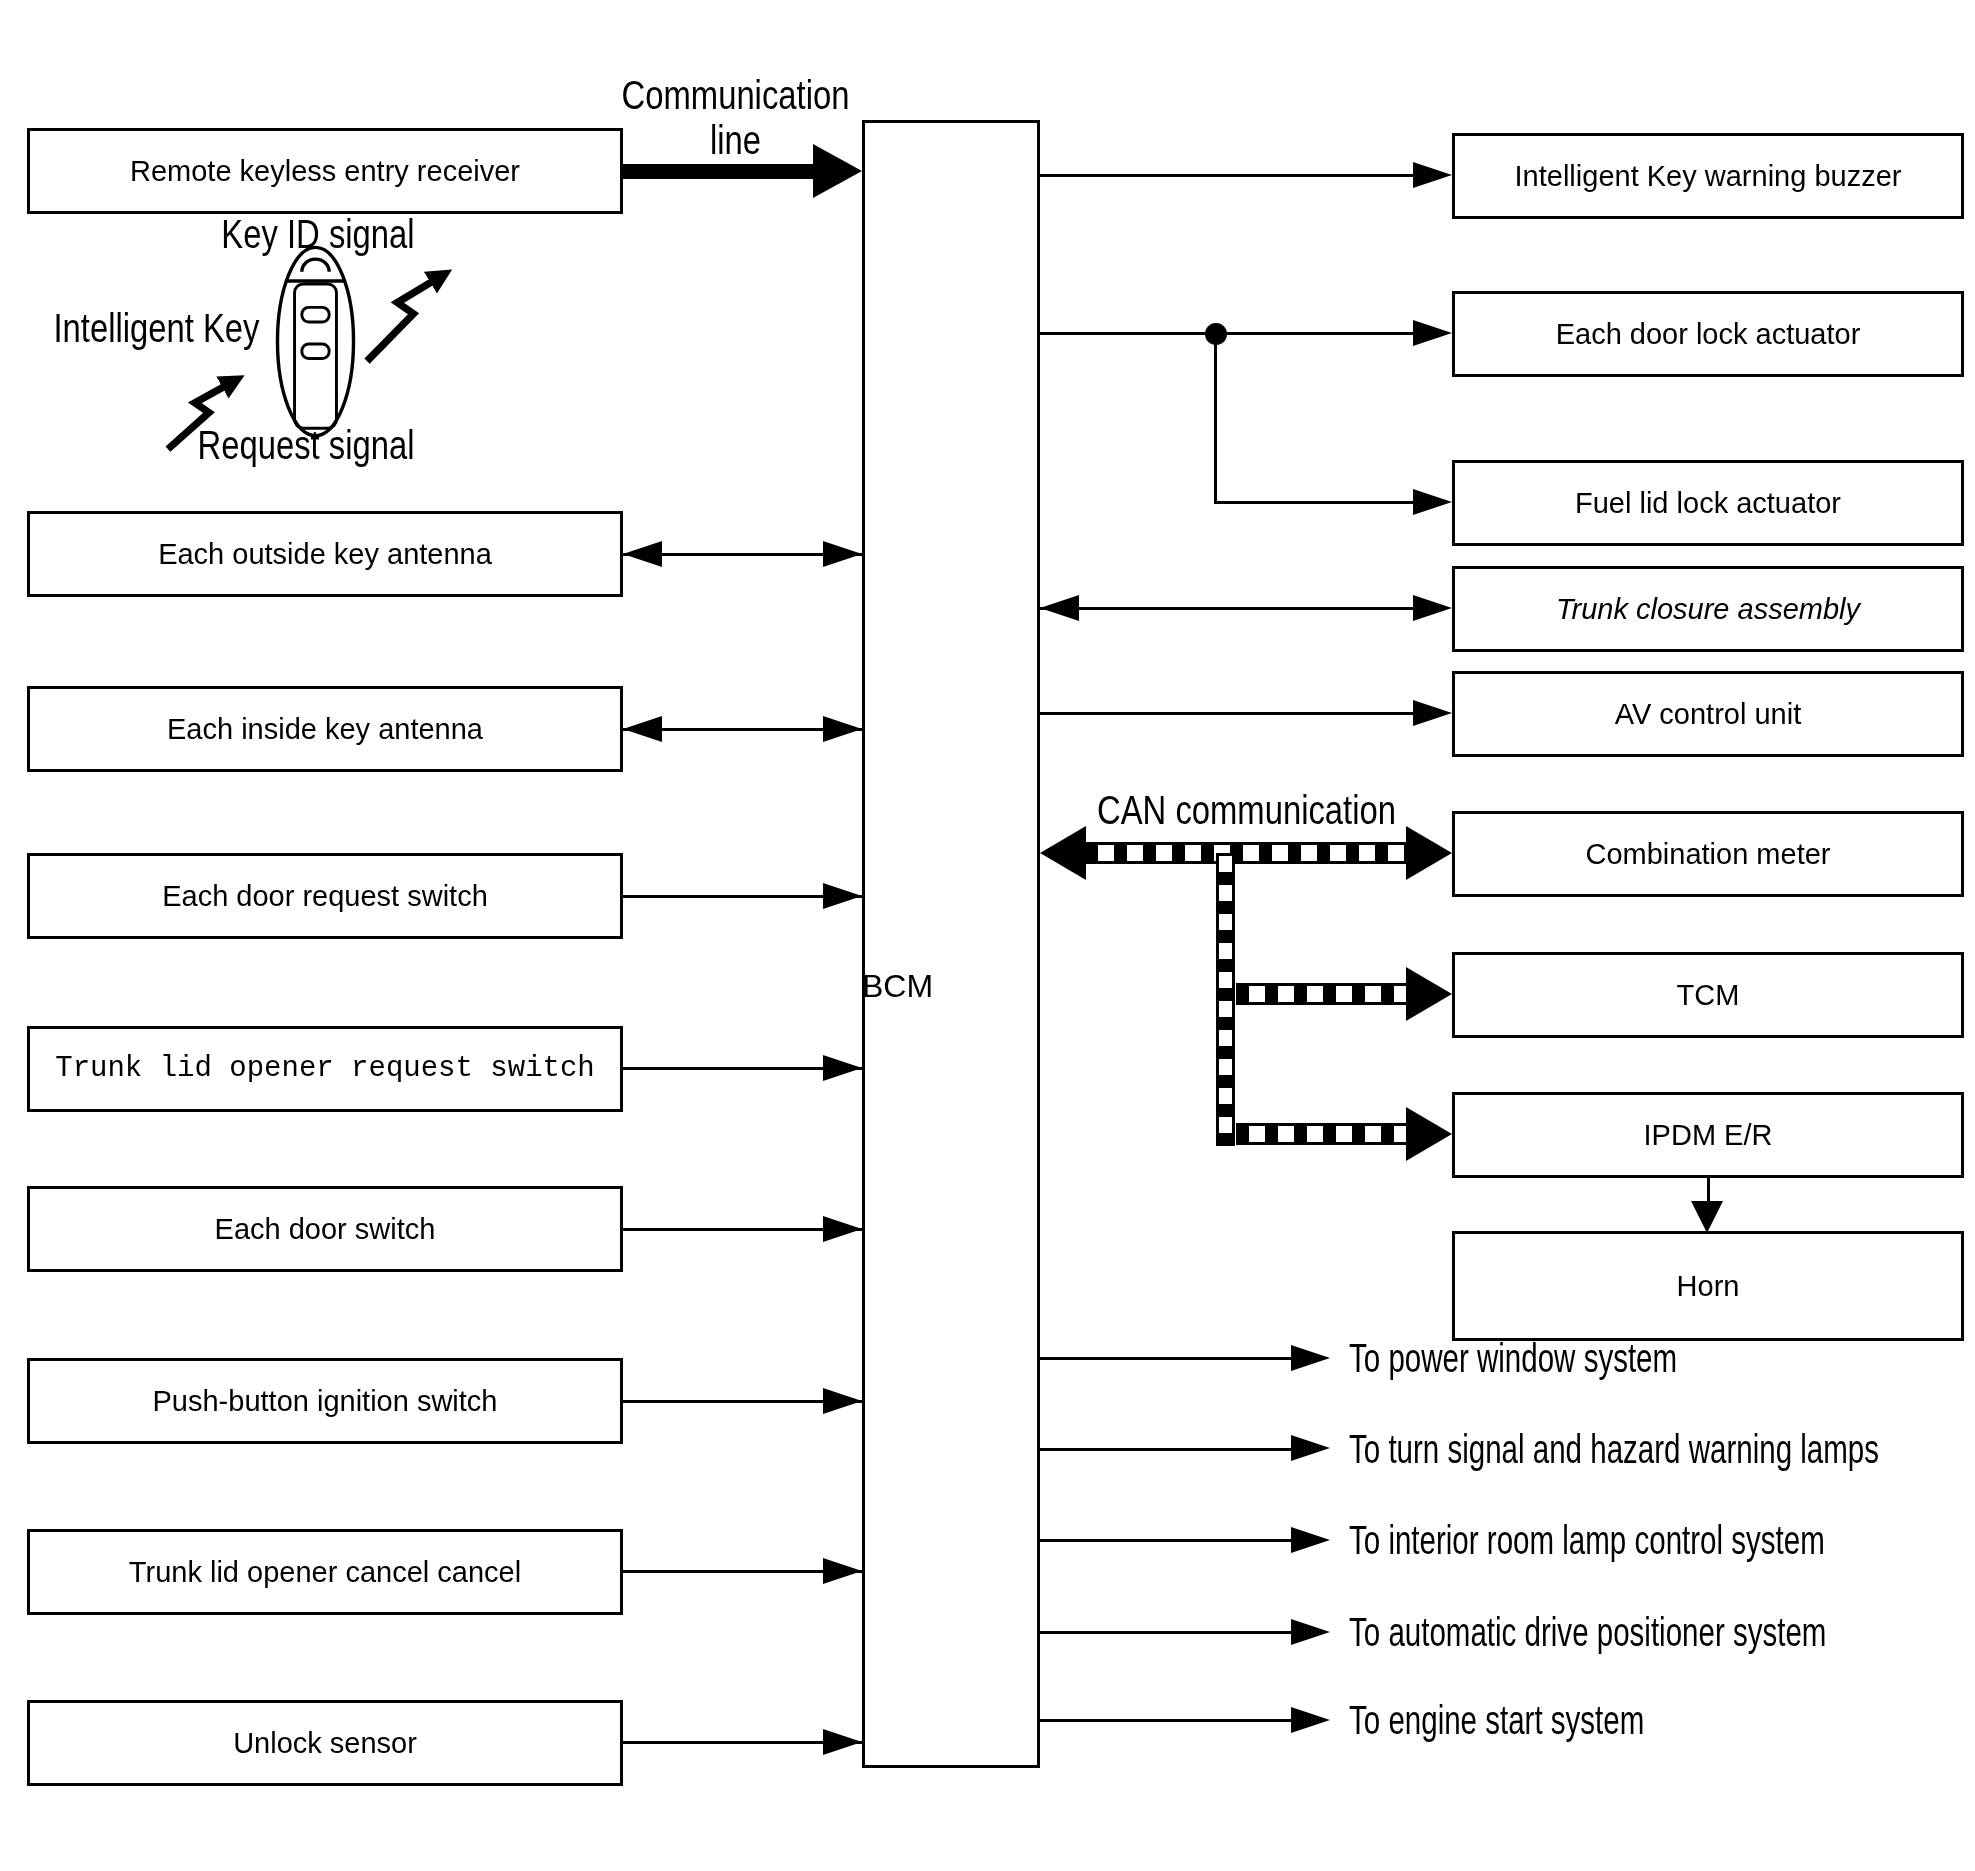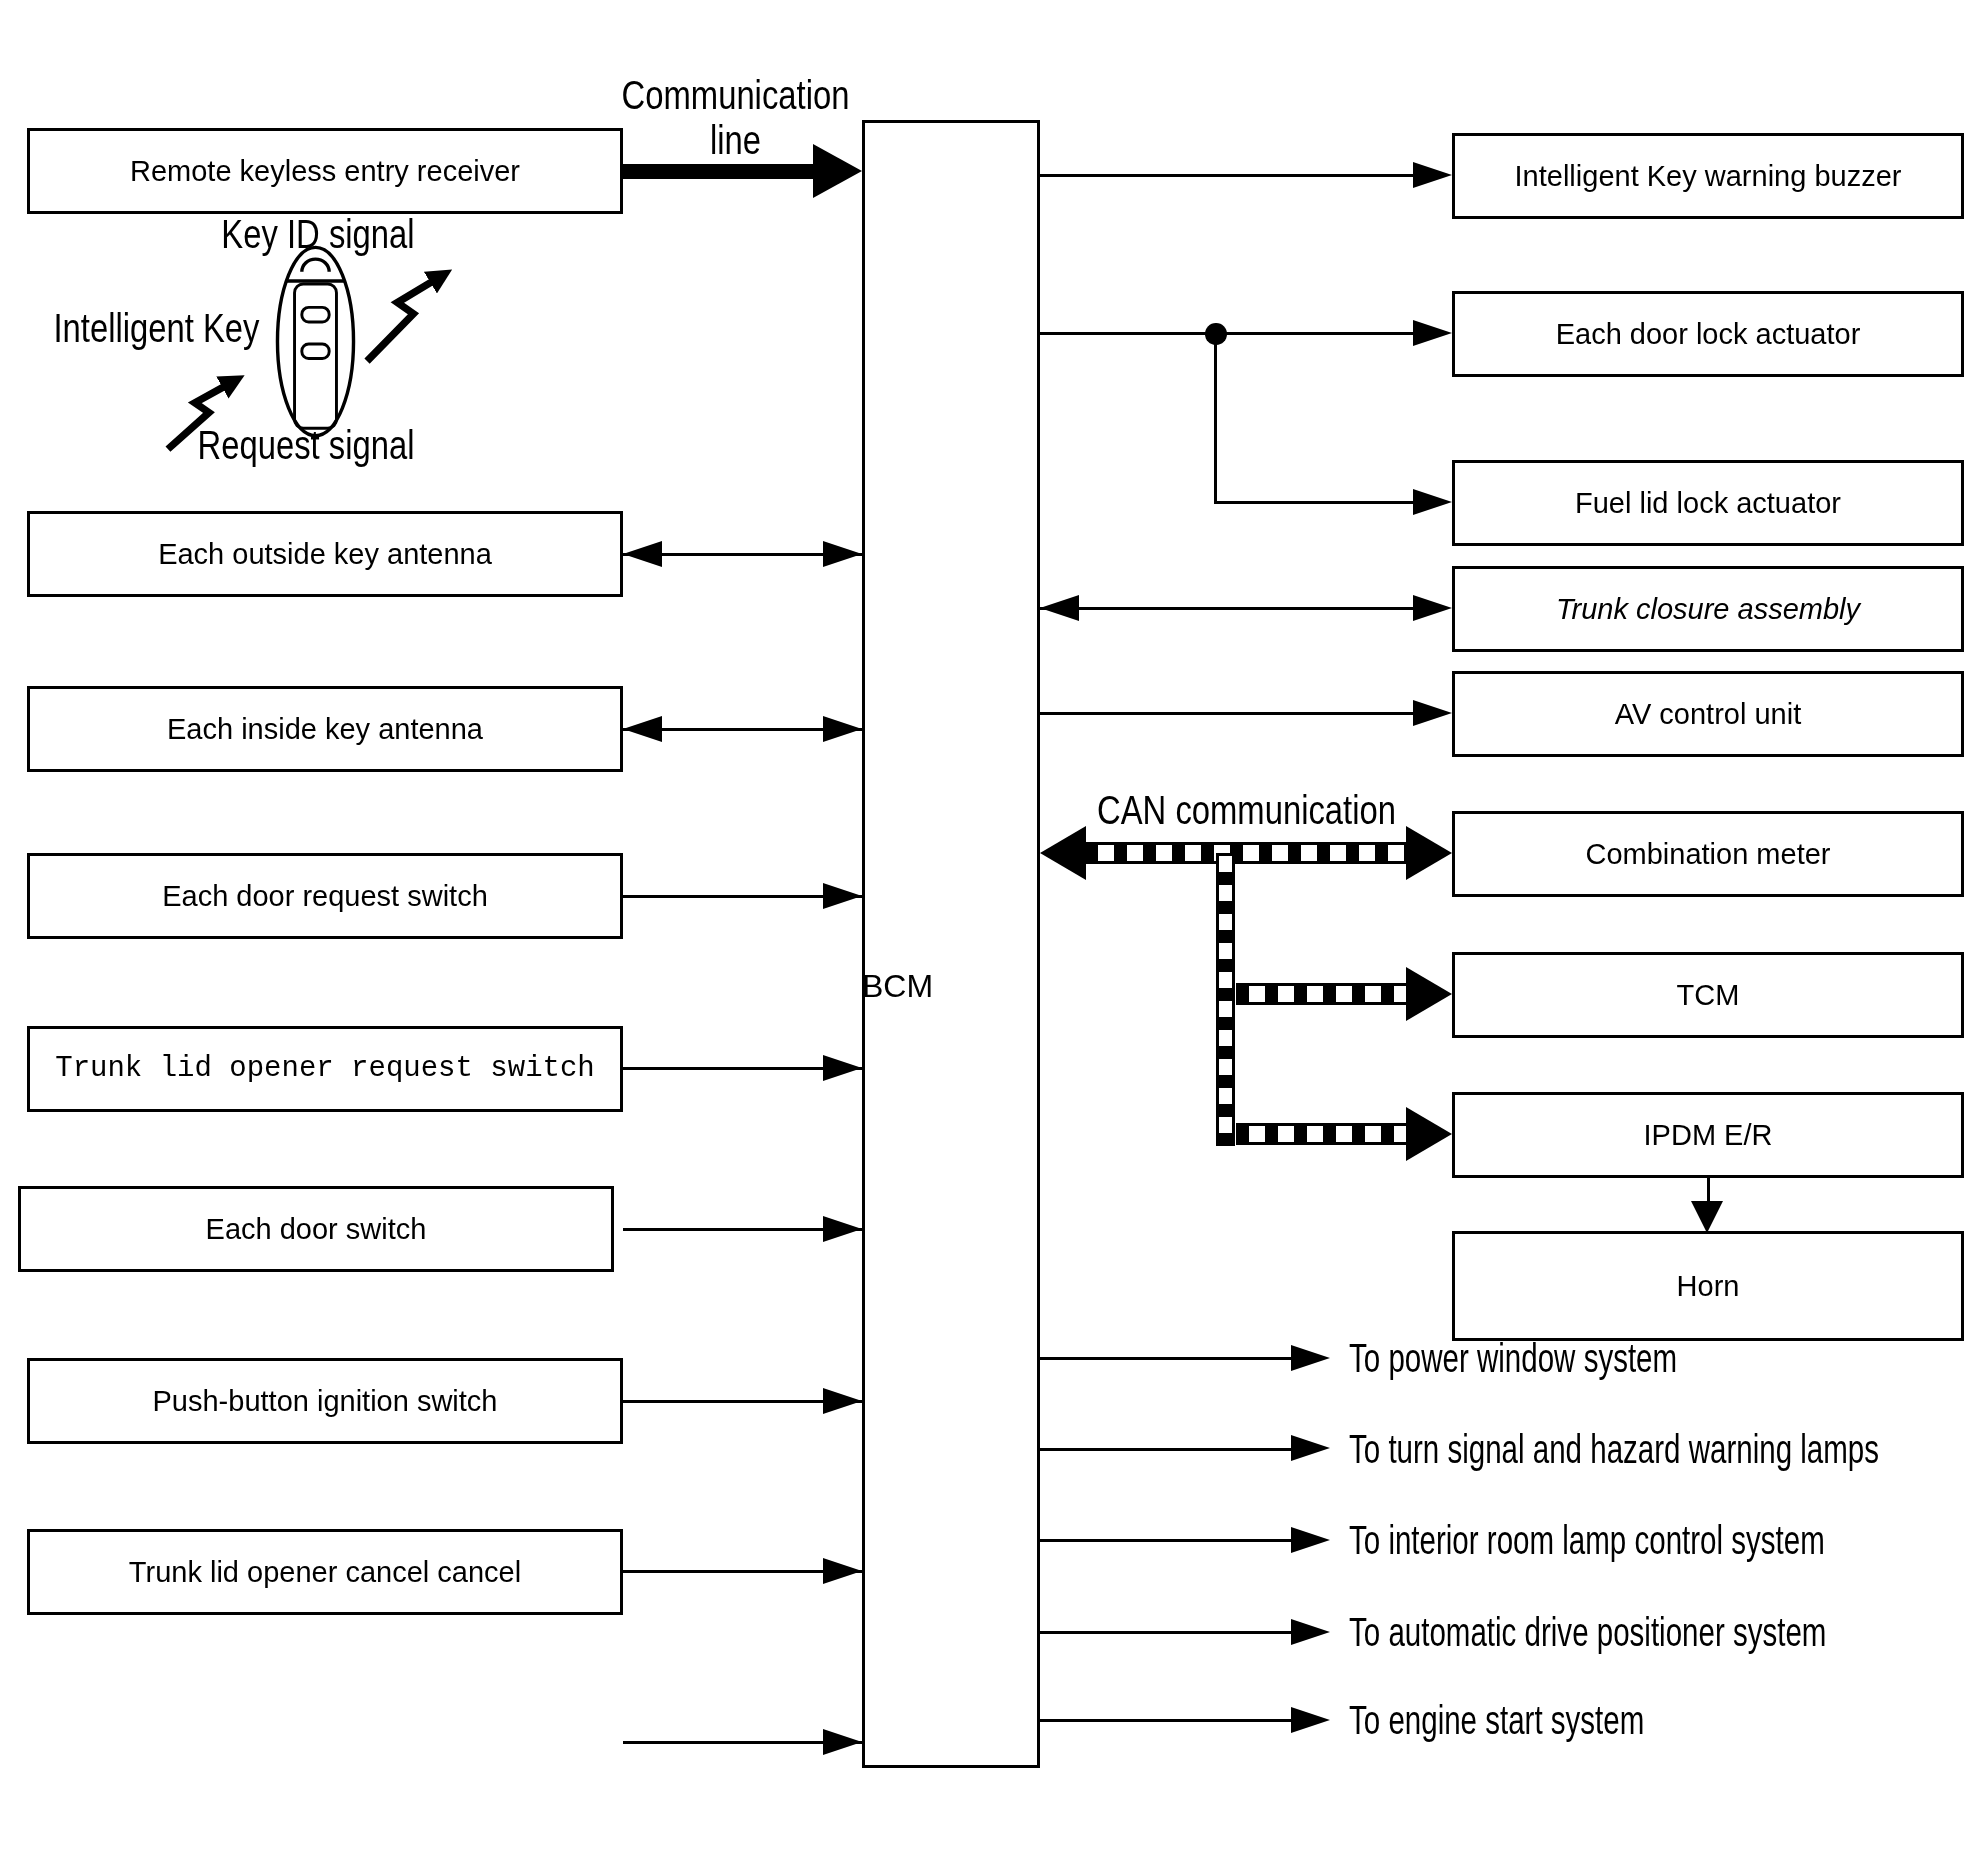--- a/index.html
+++ b/index.html
@@ -46,28 +46,31 @@
     </div>
   <div class="box" style="left:27px;top:686px;width:596px;height:86px;">
       <span>Each inside key antenna</span>
     </div>
   <div class="box" style="left:27px;top:853px;width:596px;height:86px;">
       <span>Each door request switch</span>
     </div>
   <div class="box" style="left:27px;top:1026px;width:596px;height:86px;font-family:Liberation Mono, monospace;">
       <span>Trunk lid opener request switch</span>
     </div>
-  <div class="box" style="left:18px;top:1186px;width:596px;height:86px;text-align:center;">
+  <div class="box" style="left:27px;top:1186px;width:596px;height:86px;text-align:center;">
       <span>Each door switch</span>
     </div>
   <div class="box" style="left:27px;top:1358px;width:596px;height:86px;">
       <span>Push-button ignition switch</span>
     </div>
   <div class="box" style="left:27px;top:1529px;width:596px;height:86px;">
       <span>Trunk lid opener cancel cancel</span>
+    </div>
+  <div class="box" style="left:27px;top:1700px;width:596px;height:86px;">
+      <span>Unlock sensor</span>
     </div>
 
   <div class="box" style="left:862px;top:120px;width:178px;height:1648px;"></div>
   <div class="bcmlabel" style="left:862px;top:968px;width:178px;">BCM</div>
 
   <div class="box" style="left:1452px;top:133px;width:512px;height:86px;">
       <span>Intelligent Key warning buzzer</span>
     </div>
   <div class="box" style="left:1452px;top:291px;width:512px;height:86px;">
       <span>Each door lock actuator</span>

